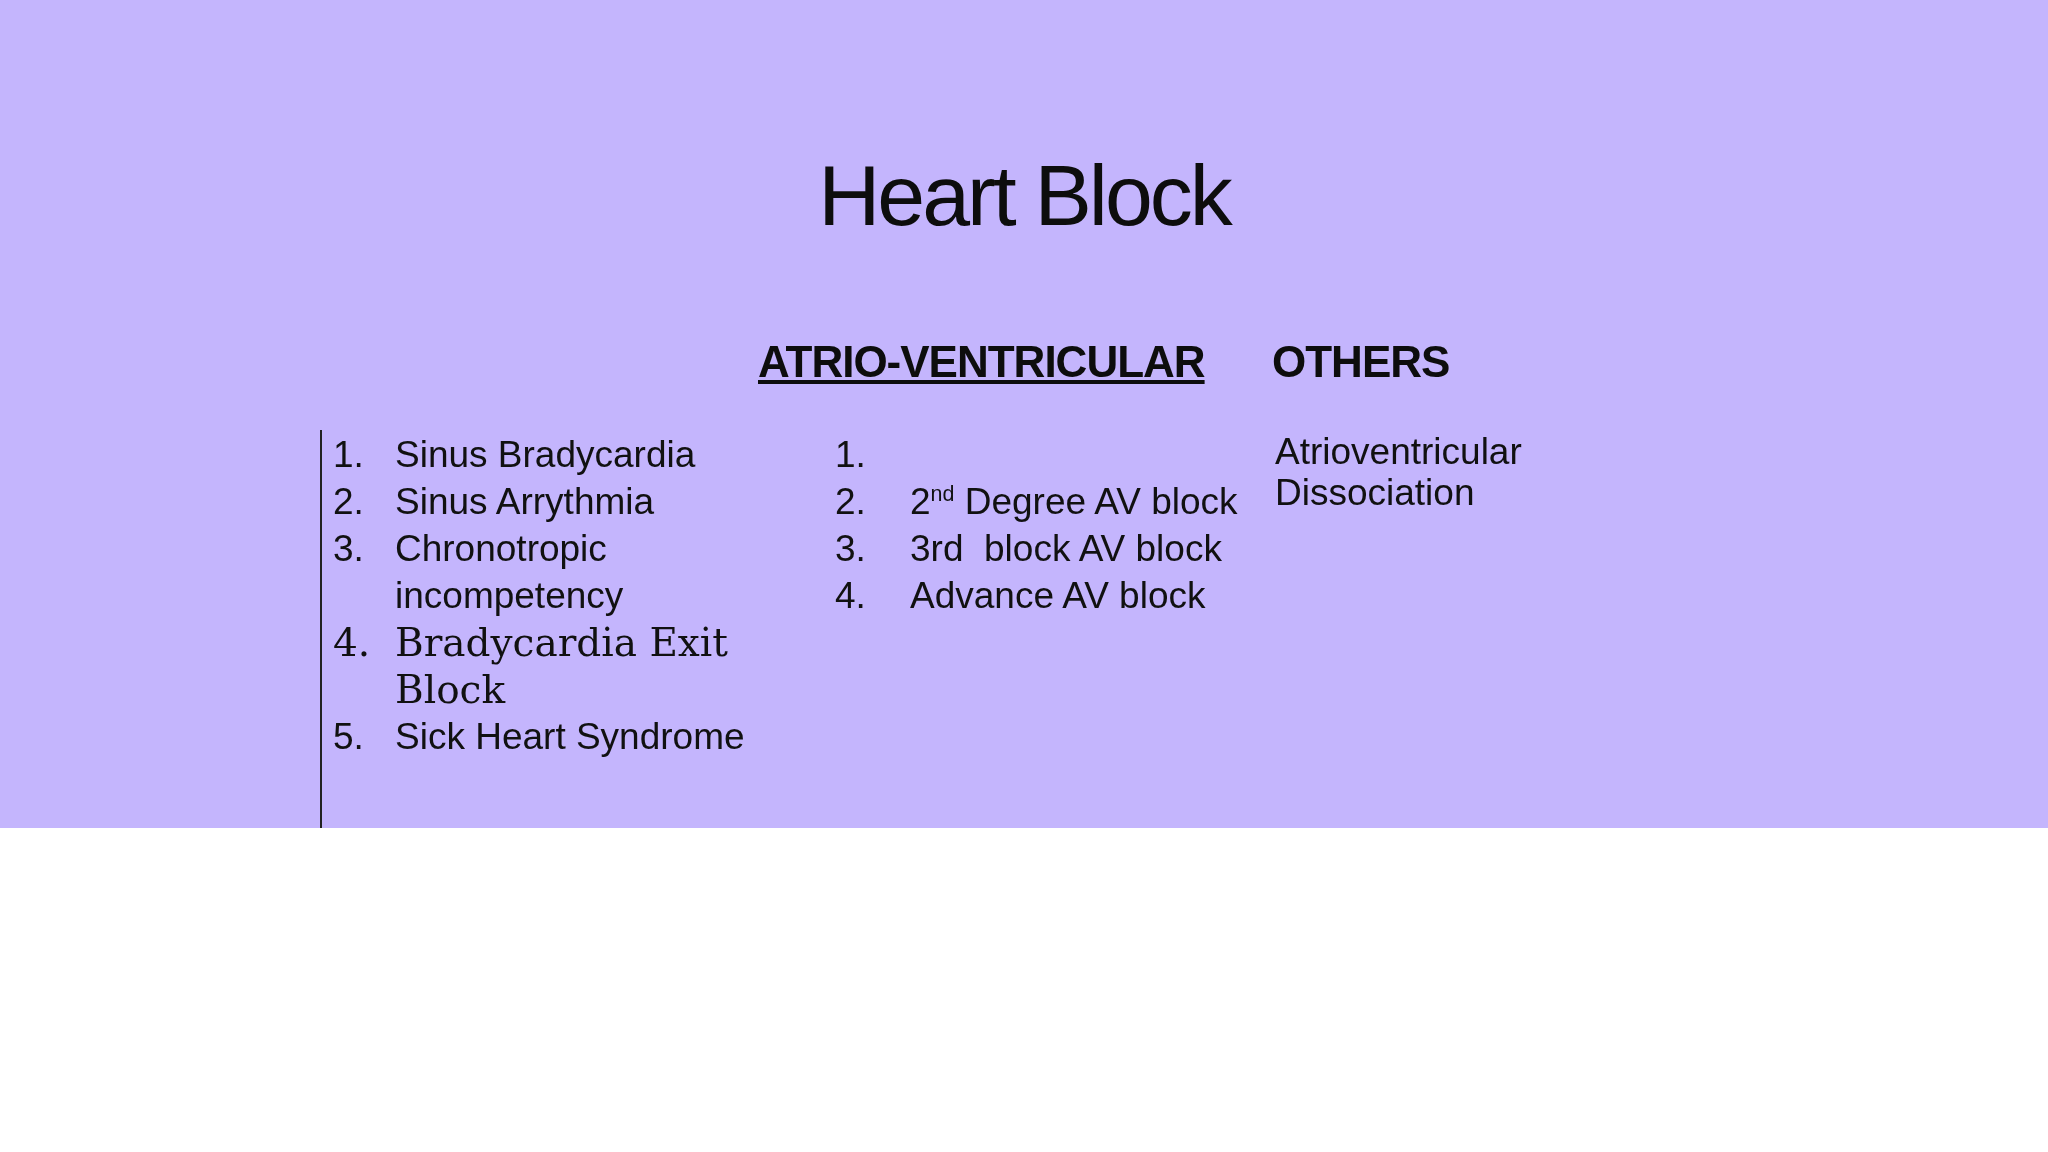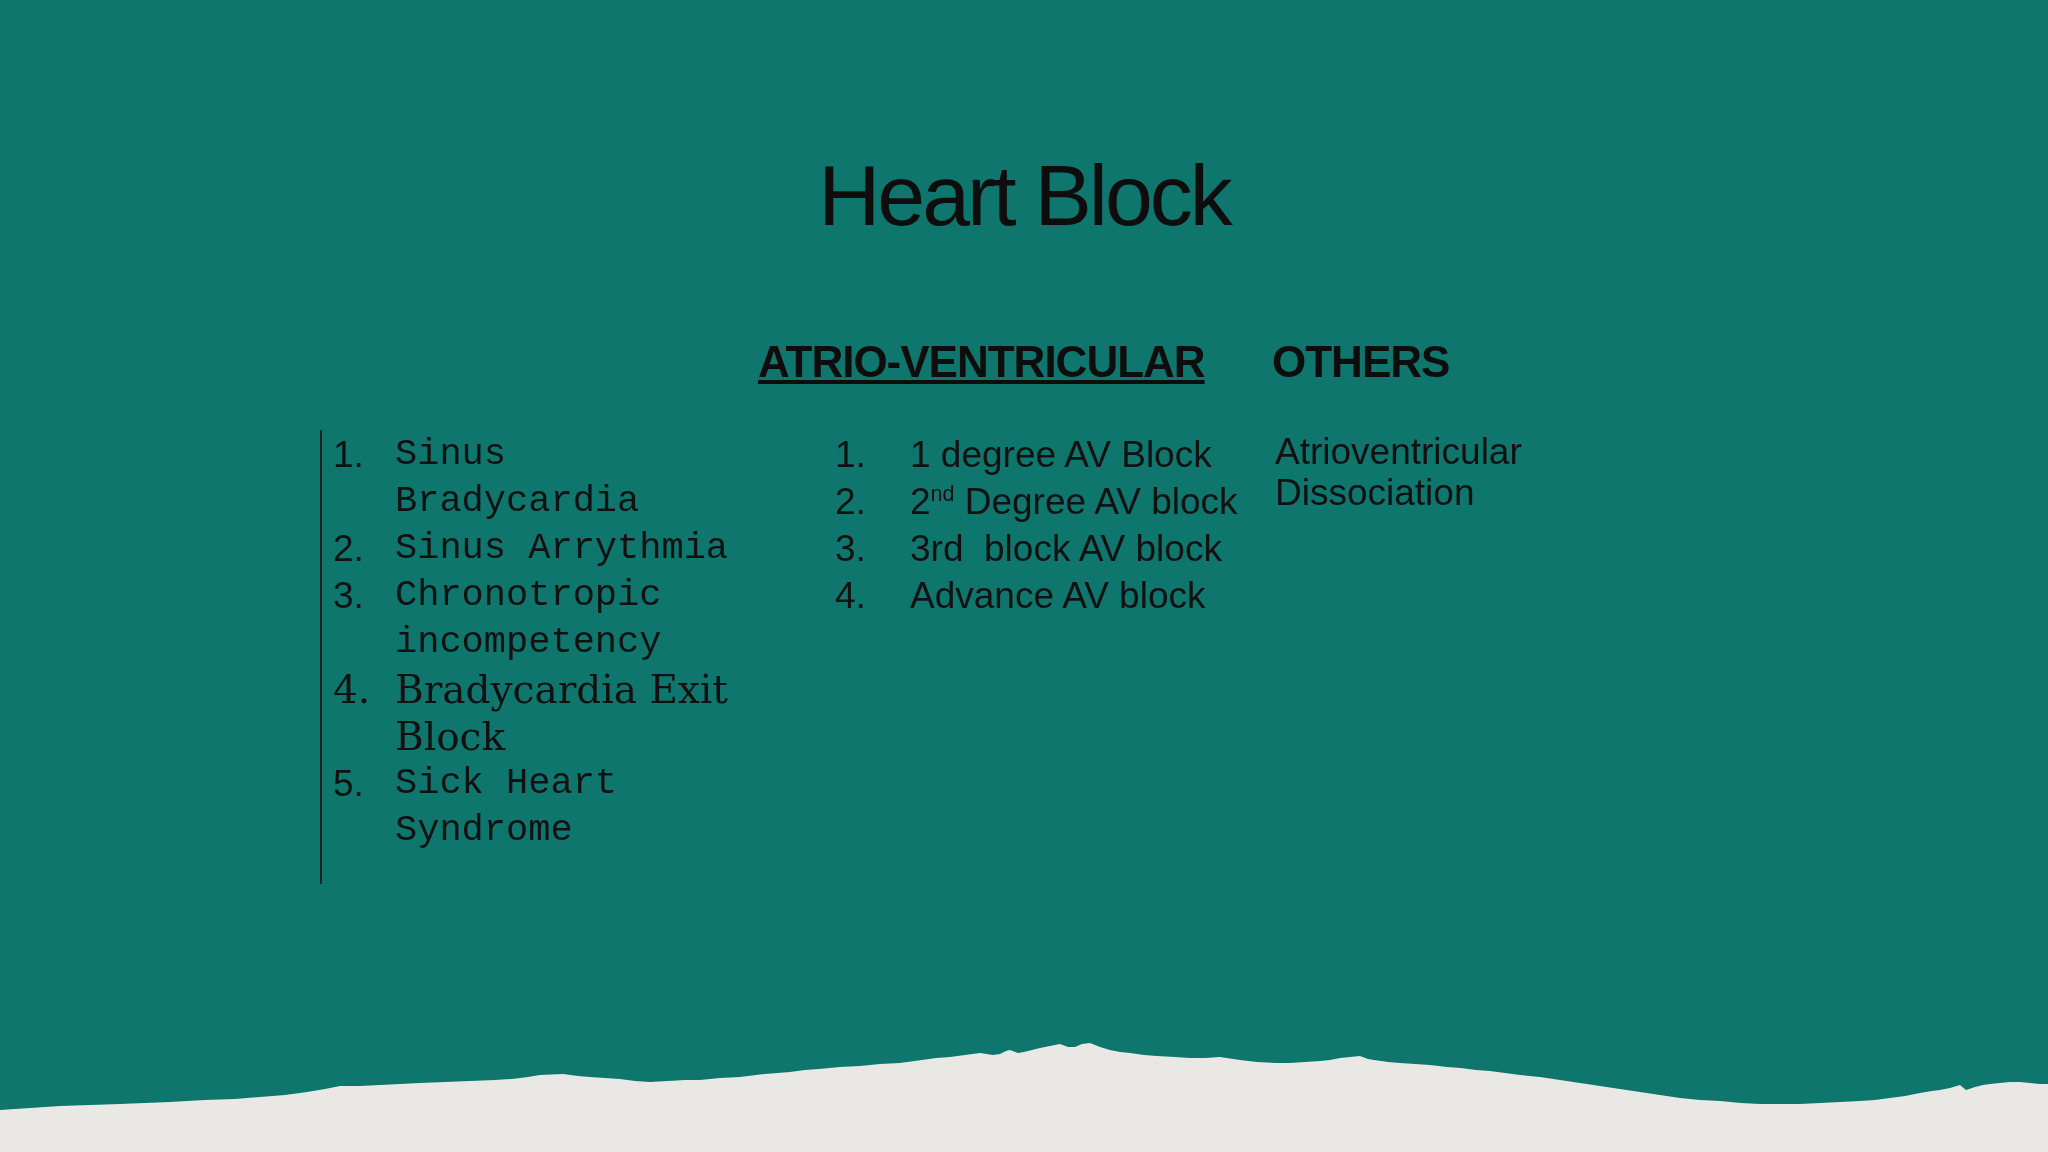--- a/index.html
+++ b/index.html
@@ -1,20 +1,20 @@
 <!DOCTYPE html>
 <html><head>
 <meta charset="utf-8">
 <style>
   html, body { margin: 0; padding: 0; background: #ffffff; }
   .slide {
     position: relative;
     width: 2048px;
-    height: 1152px;
-    background: #0f766e;
+    height: 828px;
+    background: #c4b5fd;
     overflow: hidden;
     font-family: "Liberation Sans", sans-serif;
     color: #111111;
   }
   .title {
     position: absolute;
     top: 152px;
     left: 0;
     width: 2048px;
     text-align: center;
@@ -54,21 +54,21 @@
     line-height: 47px;
     color: #111111;
   }
   .list-1 { left: 333px; }
   .list-2 { left: 835px; }
   .row { display: flex; align-items: flex-start; }
   .num { flex: 0 0 auto; }
   .list-1 .num { width: 62px; }
   .list-2 .num { width: 75px; }
   .txt { white-space: pre-wrap; }
-  .list-1 .txt { width: 370px; font-family: Liberation Mono, monospace; }
+  .list-1 .txt { width: 370px; }
   .list-2 .txt { width: 450px; }
   .row.serif .num, .row.serif .txt {
     font-family: "DejaVu Serif", serif;
     font-size: 39px;
     line-height: 47px;
   }
   sup {
     font-size: 58%;
     line-height: 0;
     vertical-align: super;
@@ -123,21 +123,20 @@
     </div>
     <div class="row">
       <span class="num">5.</span>
       <span class="txt">Sick Heart Syndrome</span>
     </div>
   </div>
 
   <div class="list list-2">
     <div class="row">
       <span class="num">1.</span>
-      <span class="txt">1 degree AV Block</span>
     </div>
     <div class="row">
       <span class="num">2.</span>
       <span class="txt"><span>2</span><sup>nd</sup><span> Degree AV block</span></span>
     </div>
     <div class="row">
       <span class="num">3.</span>
       <span class="txt">3rd  block AV block</span>
     </div>
     <div class="row">

